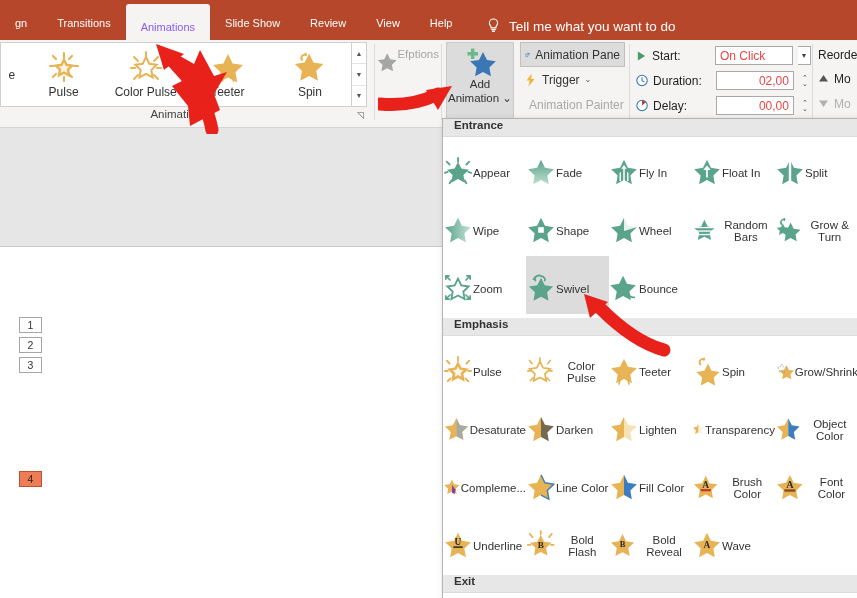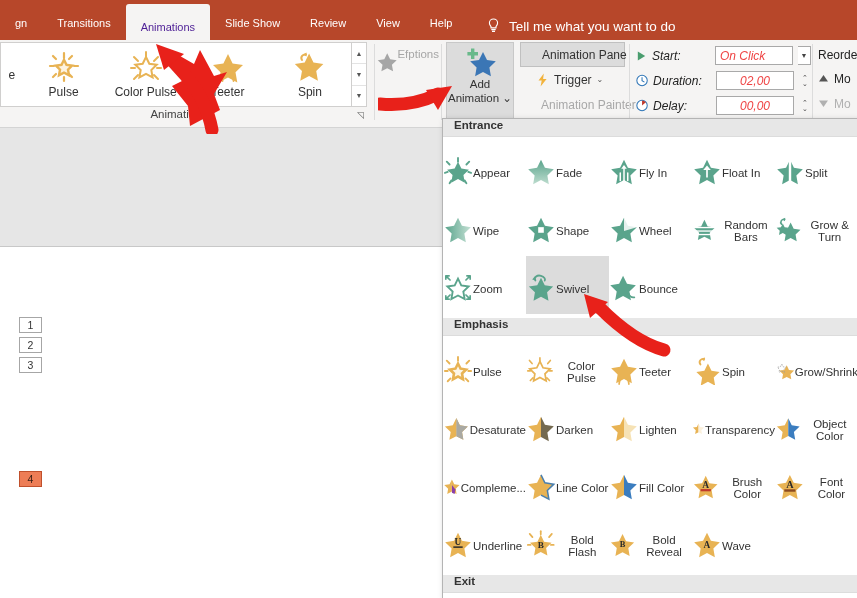--- a/index.html
+++ b/index.html
@@ -8,21 +8,21 @@
     font-family:"Liberation Sans","DejaVu Sans",sans-serif;
     font-size:12px;color:#262626;background:#fff;position:relative;
   }
   .app{position:absolute;inset:0;}
 
   
   .tabbar{position:absolute;left:0;top:0;width:857px;height:40px;background:#b7472a;}
   .tabs{position:absolute;left:0;top:0;height:40px;display:flex;align-items:stretch;}
   .tab{display:flex;align-items:flex-start;padding:17px 15px;color:#fff;font-size:11px;
        white-space:nowrap;cursor:default;}
-  .tab.active{background:#f5f4f3;color:#4c1d95;margin-top:4px;border-radius:3px 3px 0 0;}
+  .tab.active{background:#f5f4f3;color:#8b5cf6;margin-top:4px;border-radius:3px 3px 0 0;}
   .tellme{position:absolute;left:487px;top:0;height:52px;display:flex;align-items:center;
           color:#fff;font-size:13.5px;gap:9px;}
   .bulb{width:13px;height:16px;display:block;}
 
   
   .ribbon{position:absolute;left:0;top:40px;width:857px;height:87px;background:#f5f4f3;
           border-bottom:1px solid #d4d4d4;}
 
   
   .gal-group{position:absolute;left:0;top:0;width:375px;height:87px;}
@@ -51,34 +51,34 @@
 
   .sepA{position:absolute;left:441px;top:4px;width:1px;height:76px;background:#dcdcdc;}
 
   
   .adv{position:absolute;left:446px;top:2px;}
   .addanim{position:absolute;left:0px;top:0px;width:68px;height:80px;background:#dcdcdc;
            border:1px solid #c8c8c8;box-sizing:border-box;display:flex;flex-direction:column;
            align-items:center;padding-top:4px;cursor:default;text-align:center;}
   .addanim .l1,.addanim .l2{font-size:11.5px;line-height:14px;color:#333;}
   .advbtns{position:absolute;left:74px;top:0px;width:105px;}
-  .advbtn{display:flex;align-items:center;gap:5px;height:25px;padding:0 16px;
+  .advbtn{display:flex;align-items:center;gap:5px;height:25px;padding:0 4px;
           font-size:12px;color:#333;white-space:nowrap;cursor:default;}
   .advbtn.sel{background:#dcdcdc;border:1px solid #c0c0c0;box-sizing:border-box;}
   .advbtn.dis{color:#a8a8a8;}
   .sepB{position:absolute;left:629px;top:4px;width:1px;height:76px;background:#dcdcdc;}
 
   
   .timing{position:absolute;left:636px;top:3px;width:175px;}
-  .trow{display:flex;align-items:center;height:25px;gap:5px;font-size:12px;color:#222;font-style:italic;}
+  .trow{display:flex;align-items:center;height:25px;gap:5px;font-size:12px;color:#222;}
   .trow .tl{min-width:58px;white-space:nowrap;}
   .tbox{border:1px solid #a9a9a9;background:#fff;height:19px;display:flex;align-items:center;
         font-size:12px;color:#ef4444;padding:0 4px;box-sizing:border-box;}
   .tbox.w1{width:84px;}
-  .tbox.w2{width:83px;justify-content:center;}
+  .tbox.w2{width:83px;justify-content:flex-end;}
   .ddarrow{width:14px;height:19px;border:1px solid #a9a9a9;border-left:0;background:#fff;
            display:flex;align-items:center;justify-content:center;font-size:7px;color:#444;
            box-sizing:border-box;}
   .spin{width:13px;height:19px;display:flex;flex-direction:column;align-items:center;
         justify-content:center;font-size:7px;color:#444;line-height:6px;}
   .sepC{position:absolute;left:812px;top:4px;width:1px;height:76px;background:#dcdcdc;}
 
   
   .reorder{position:absolute;left:818px;top:3px;width:44px;overflow:hidden;}
   .reorder .rtitle{font-size:12px;color:#222;white-space:nowrap;height:23px;

